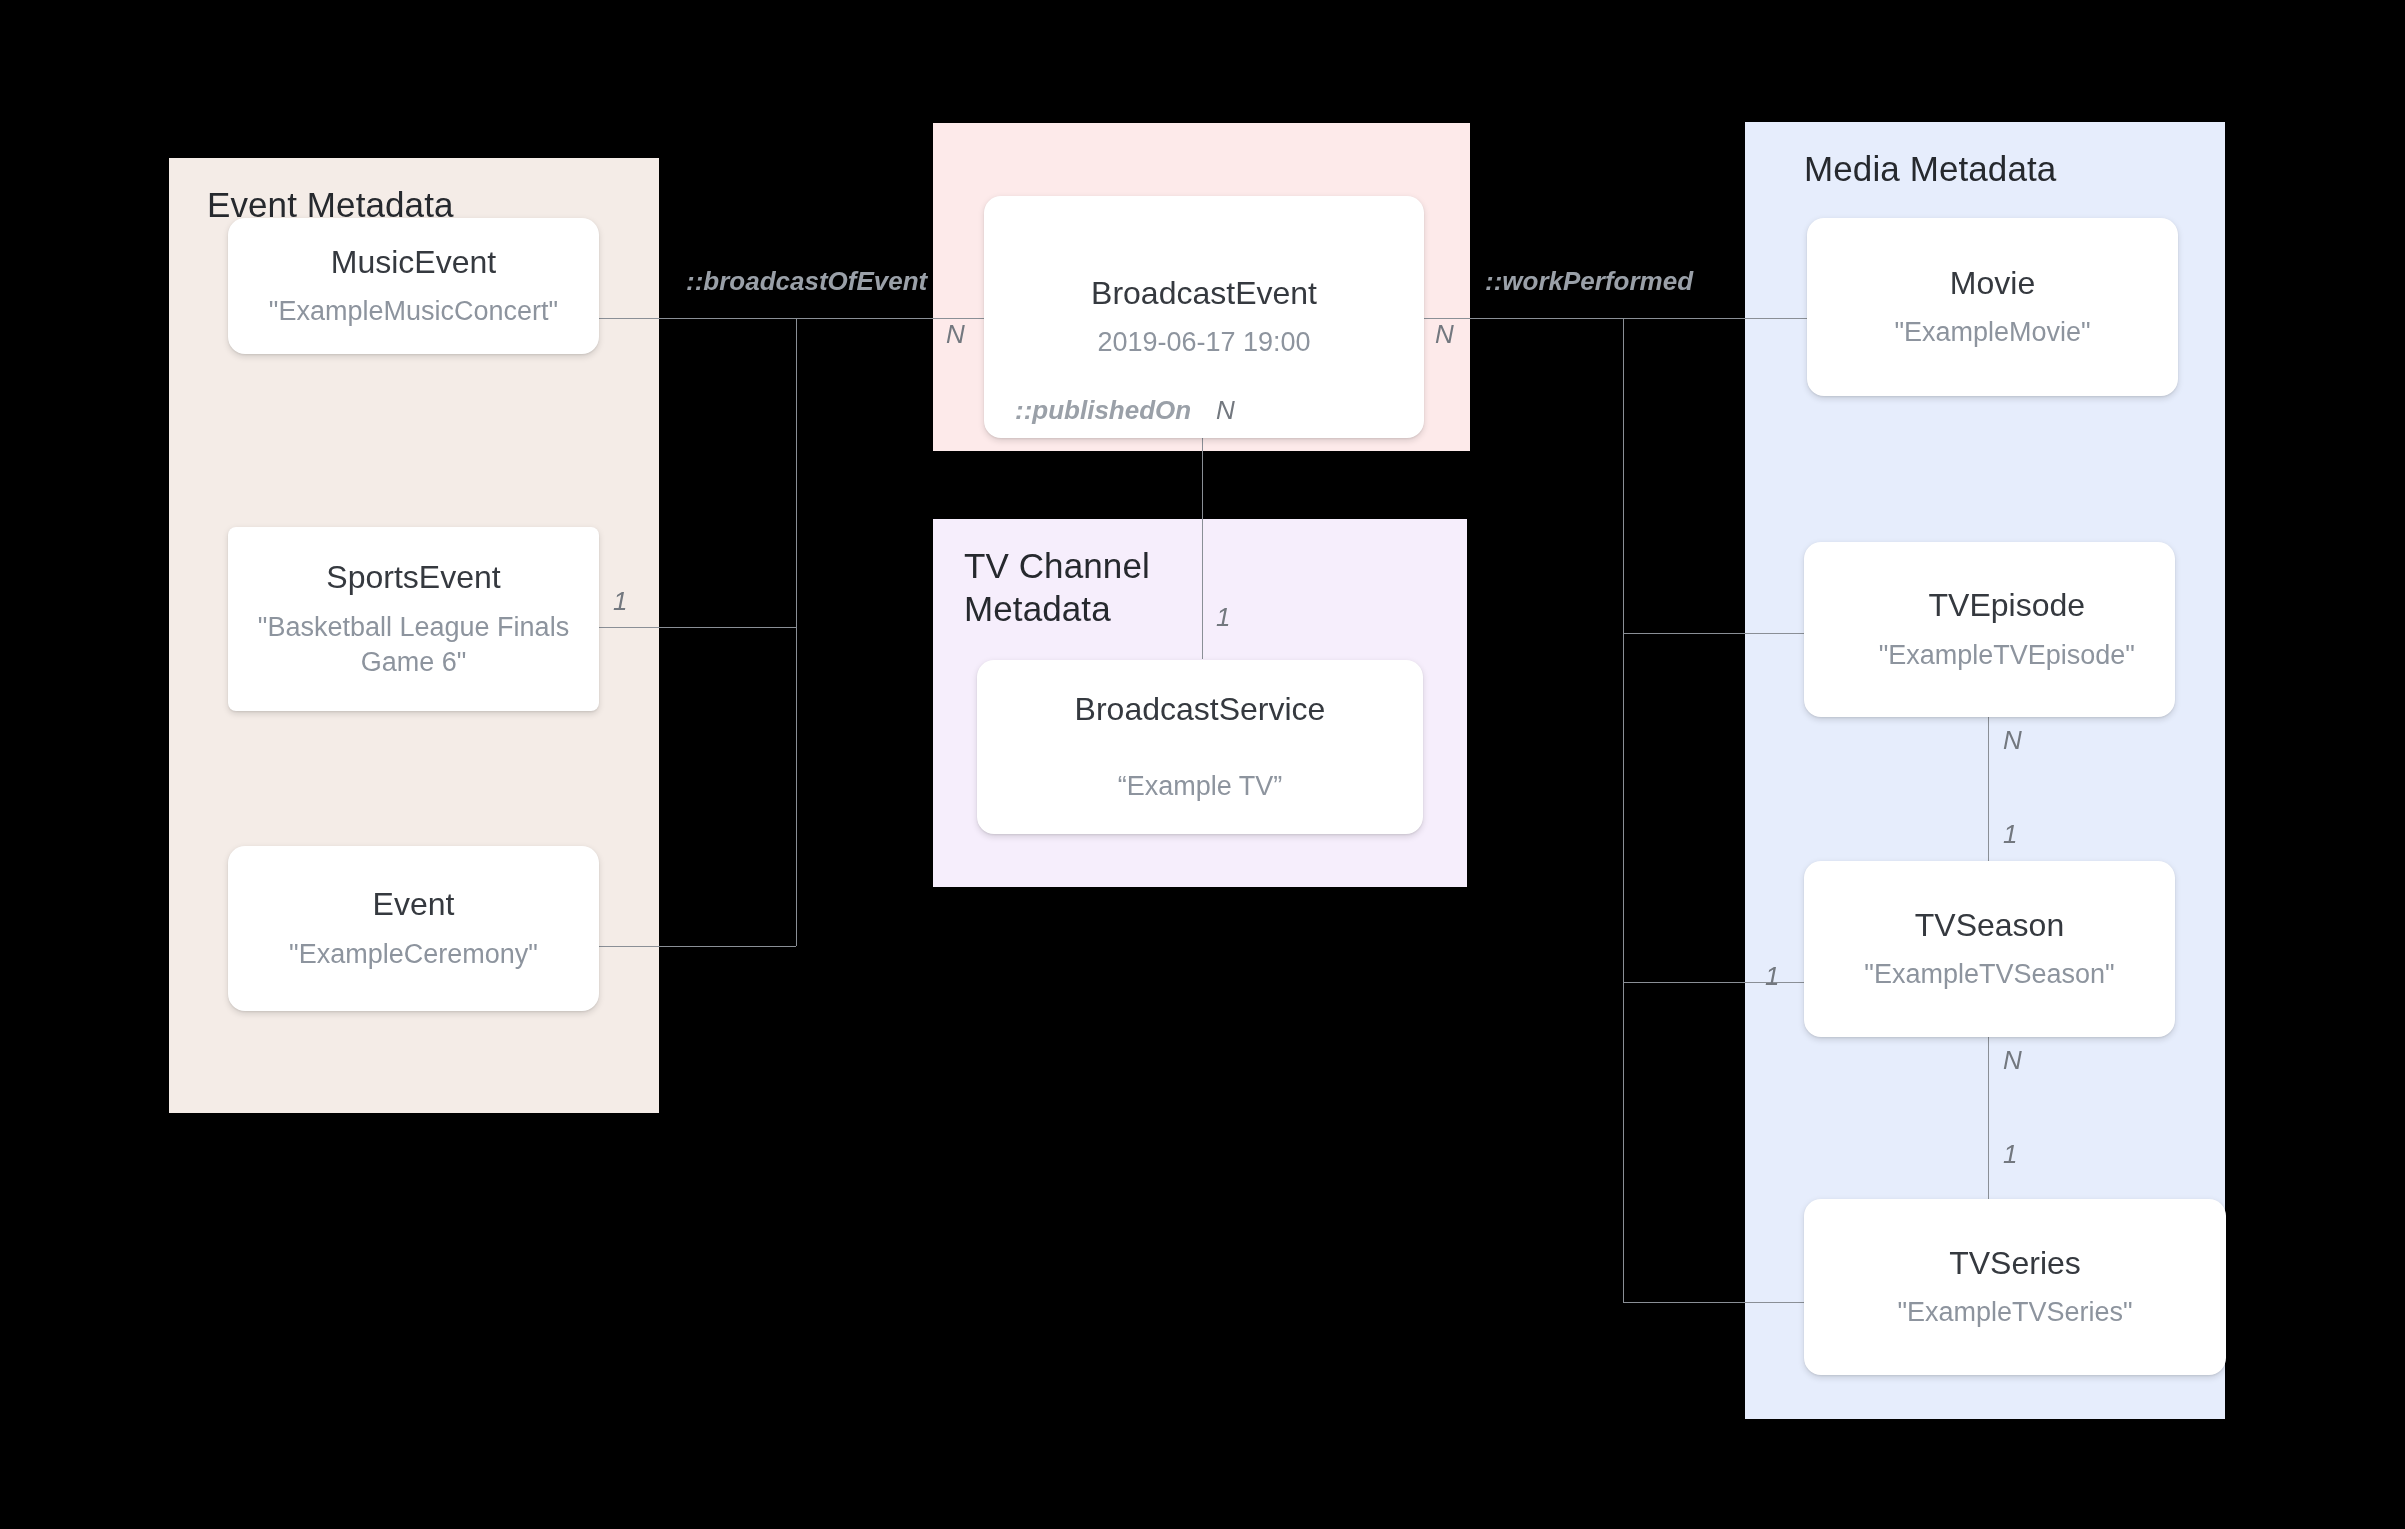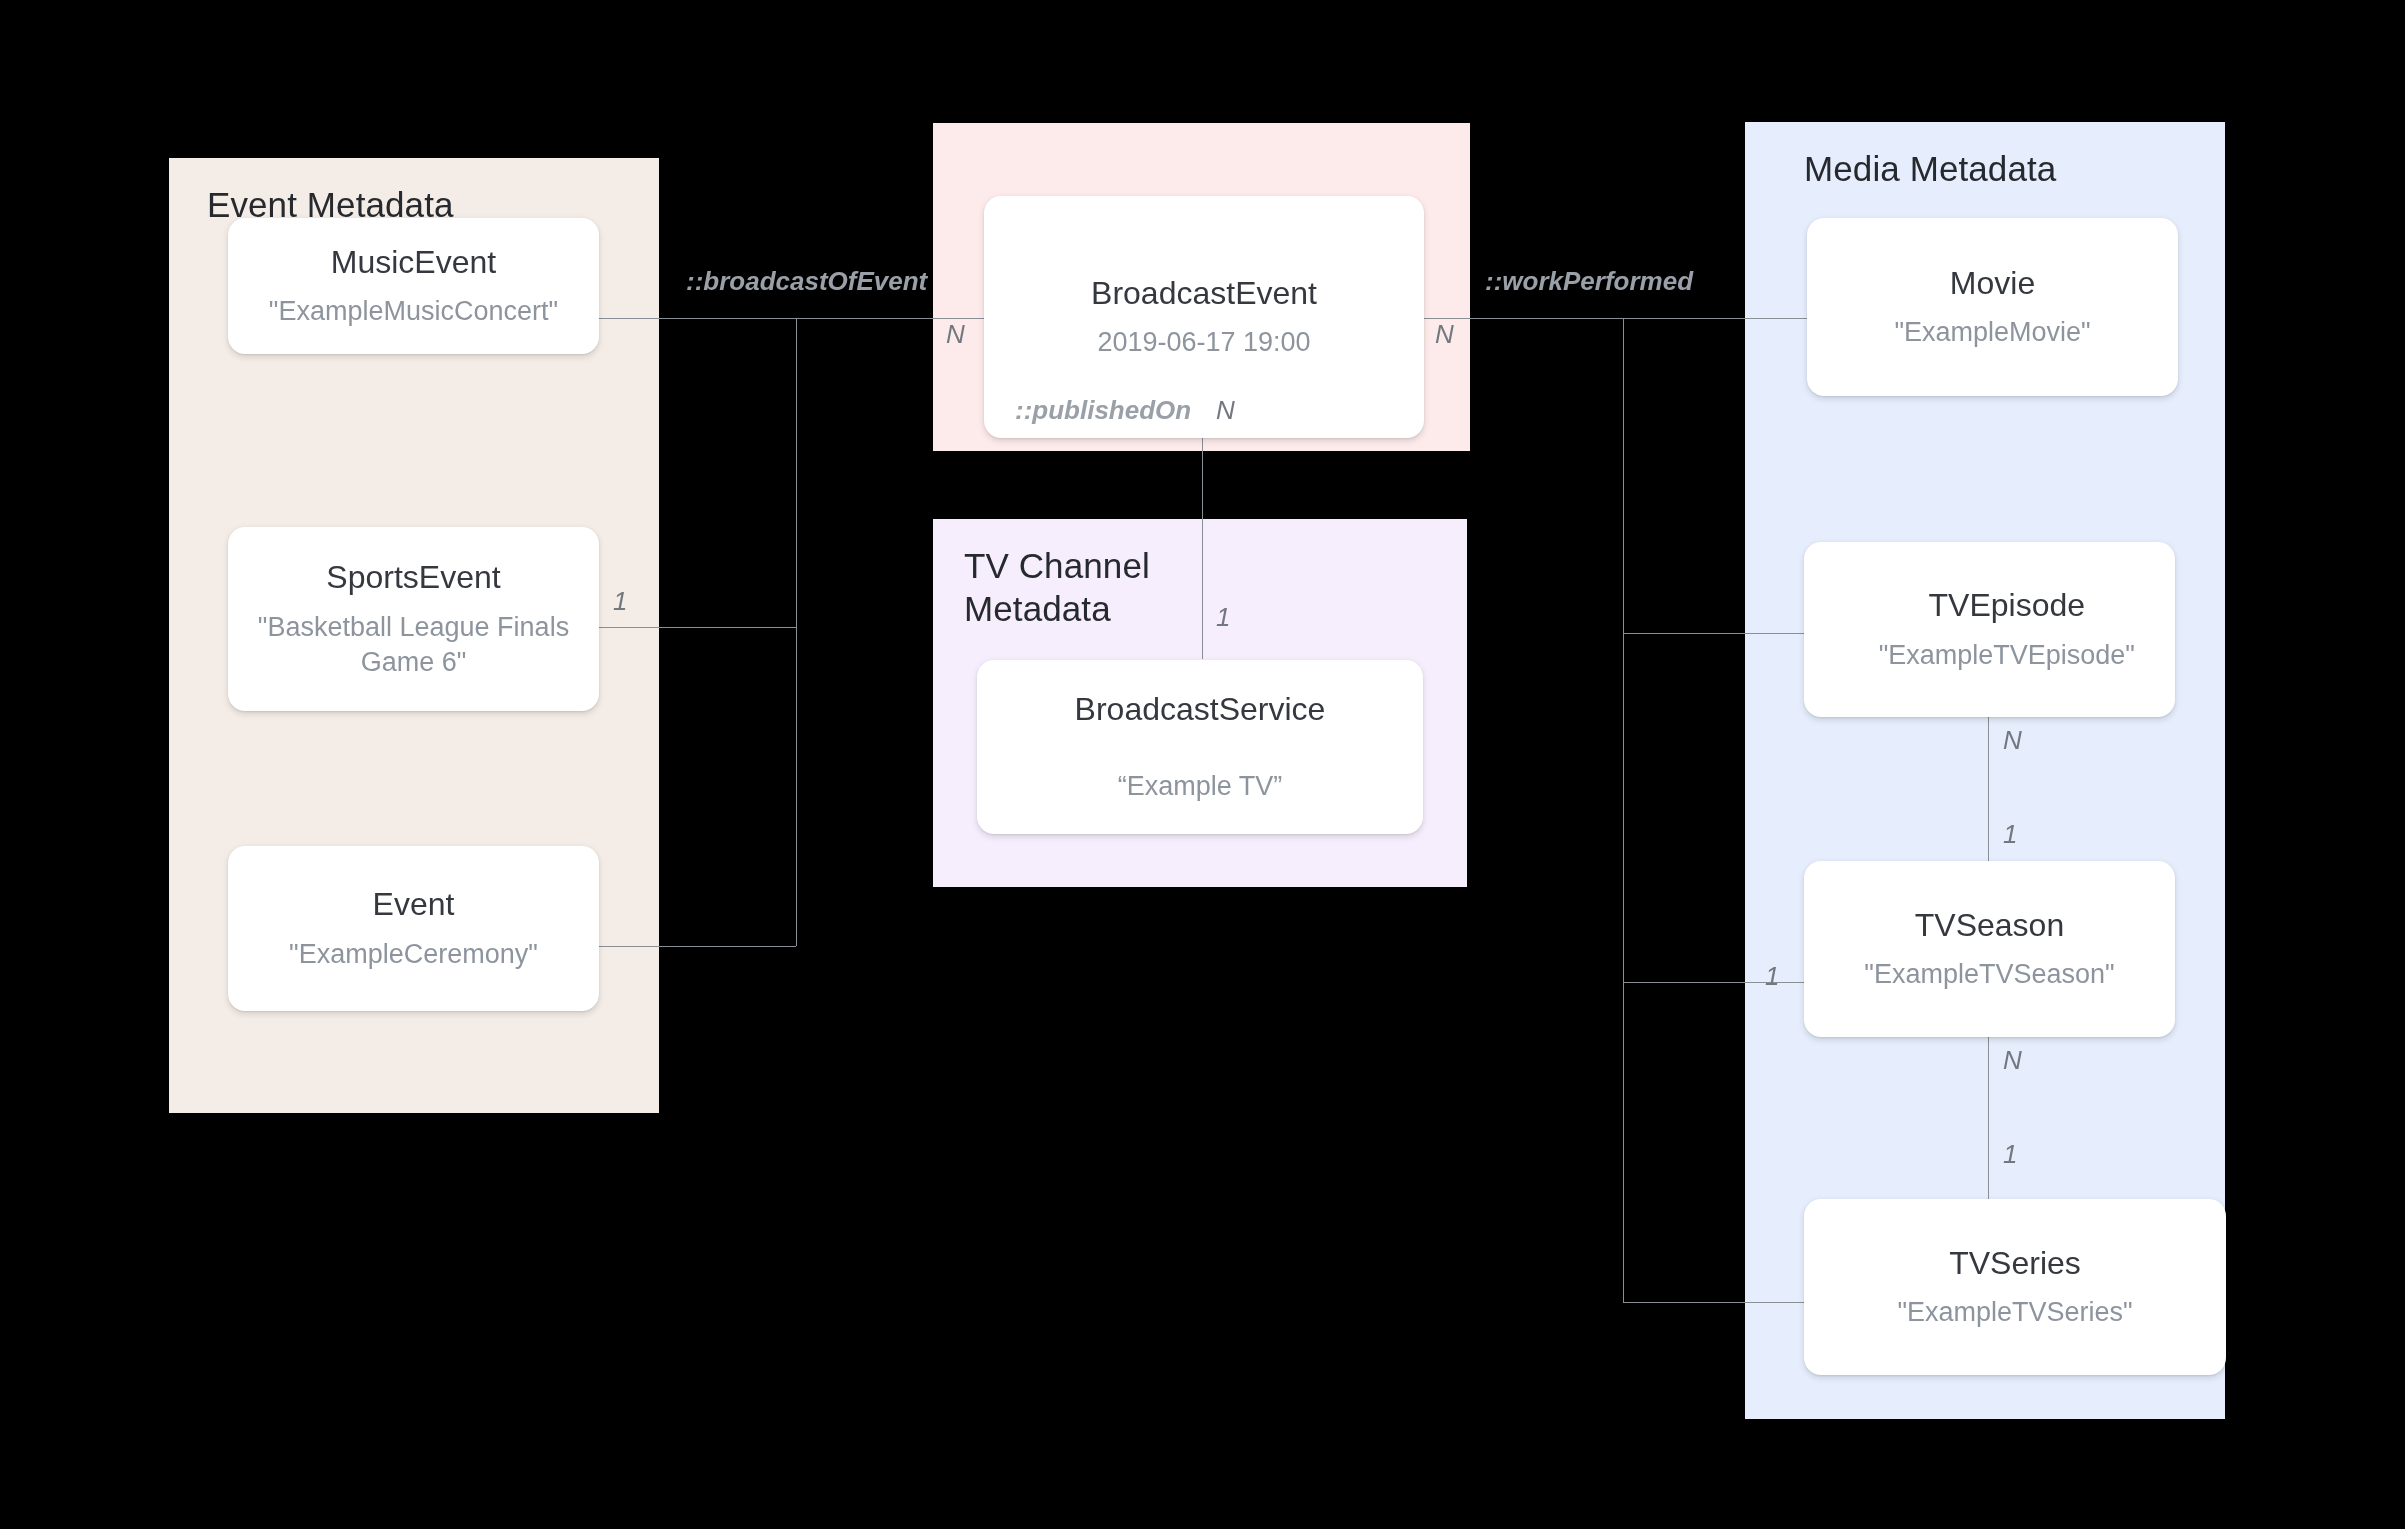--- a/index.html
+++ b/index.html
@@ -137,21 +137,21 @@
 
   <div class="vline" style="left:1988px; top:717px; height:182px;"></div>
 
   <div class="vline" style="left:1988px; top:1037px; height:182px;"></div>
 
   <div class="card" style="left:228px; top:218px; width:371px; height:136px;">
     <div class="card-type">MusicEvent</div>
     <div class="card-value">"ExampleMusicConcert"</div>
   </div>
 
-  <div class="card" style="left:228px; top:527px; width:371px; height:184px;">
+  <div class="card" style="left:228px; top:527px; width:371px; height:184px;border-radius:8px;">
     <div class="card-type">SportsEvent</div>
     <div class="card-value">"Basketball League Finals Game 6"</div>
   </div>
 
   <div class="card" style="left:228px; top:846px; width:371px; height:165px;">
     <div class="card-type">Event</div>
     <div class="card-value">"ExampleCeremony"</div>
   </div>
 
   <div class="card" style="left:984px; top:196px; width:440px; height:242px;">

